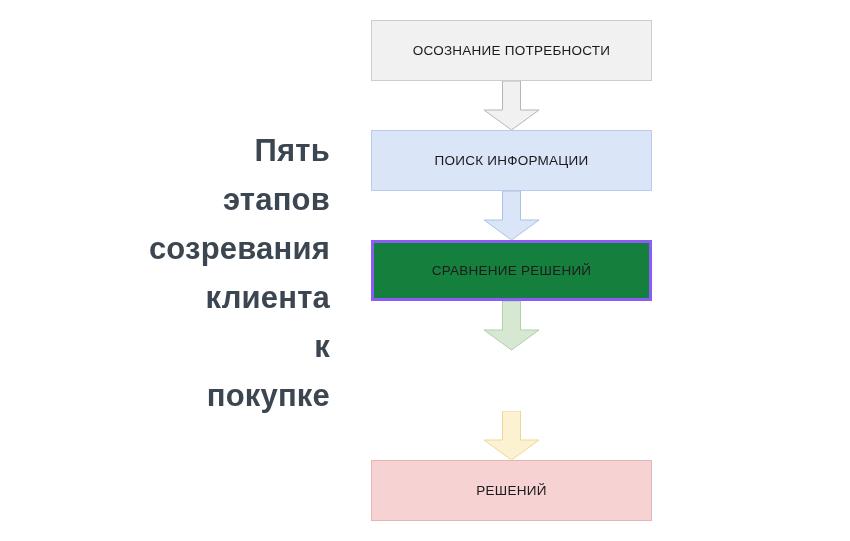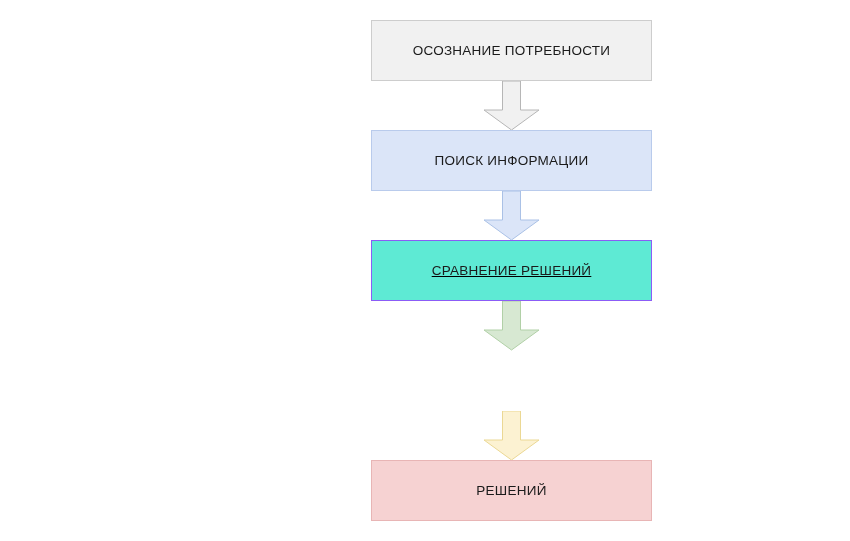--- a/index.html
+++ b/index.html
@@ -63,21 +63,21 @@
     font-size: 13.5px;
     font-weight: 400;
     color: #1b1b1b;
     letter-spacing: 0.25px;
     text-align: left;
     white-space: nowrap;
   }
 
   .step-0 { top: 0px;   background: #f1f1f1; border: 1px solid #cdcdcd; }
   .step-1 { top: 110px; background: #dbe5f8; border: 1px solid #b9cbec; }
-  .step-2 { top: 220px; background: #5eead4; border: 1px solid #8b5cf6; text-decoration: underline; }
+  .step-2 { top: 220px; background: #15803d; border: 3px solid #8b5cf6; }
   .step-3 { top: 330px; background: #fcf2d2; border: 1px solid #f0e0a8; }
   .step-4 { top: 440px; background: #f6d2d2; border: 1px solid #e8b5b5; }
 
   
   .flow-arrow {
     position: absolute;
     left: 111px;
     width: 59px;
     height: 50px;
   }
@@ -86,20 +86,26 @@
   .arrow-2 { top: 281px; }
   .arrow-3 { top: 391px; }
 
   .flow-arrow svg { display: block; width: 59px; height: 50px; }
 </style>
 </head>
 <body>
 
 <div id="diagram-canvas">
 
+  <div id="headline">Пять
+этапов
+созревания
+клиента
+к
+покупке</div>
 
   <div id="flow-column">
 
     <div class="flow-step step-0">
       <span class="step-label">ОСОЗНАНИЕ ПОТРЕБНОСТИ</span>
     </div>
 
     <div class="flow-arrow arrow-0">
       <svg viewBox="0 0 59 50" xmlns="http://www.w3.org/2000/svg">
         <polygon points="20.5,0 38.5,0 38.5,29 57,29 29.5,49 2,29 20.5,29" fill="#f1f1f1" stroke="#b6b6b6" stroke-width="1"></polygon>

